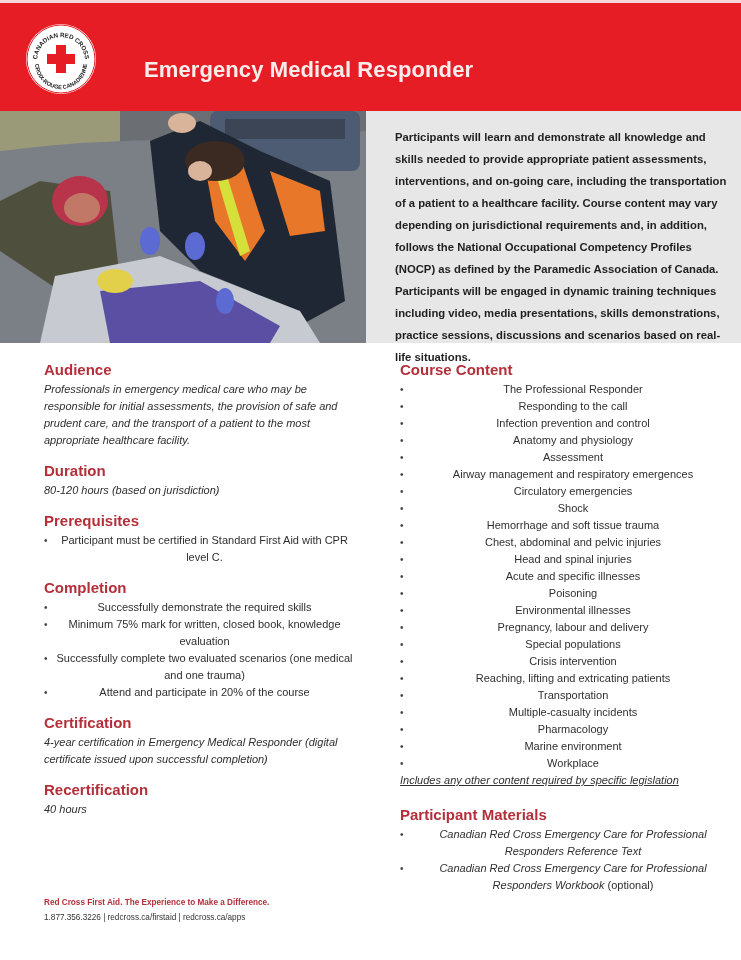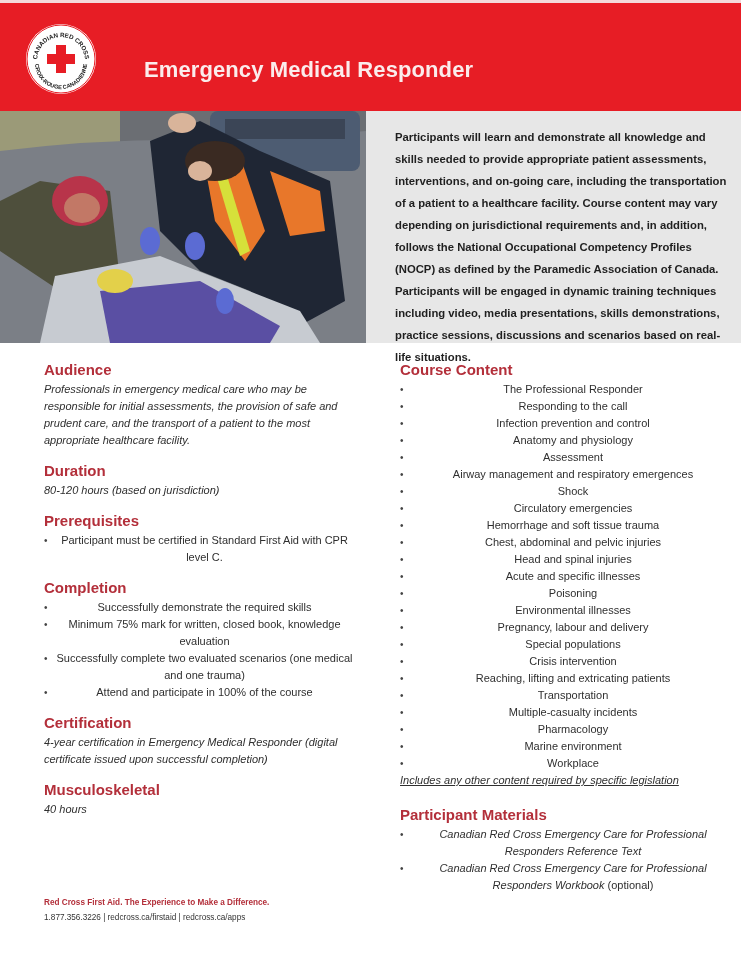--- a/index.html
+++ b/index.html
@@ -119,45 +119,45 @@
     <ul class="bullets">
       <li>Participant must be certified in Standard First Aid with CPR level C.</li>
     </ul>
   </div>
   <div class="section">
     <h2>Completion</h2>
     <ul class="bullets">
       <li>Successfully demonstrate the required skills</li>
       <li>Minimum 75% mark for written, closed book, knowledge evaluation</li>
       <li>Successfully complete two evaluated scenarios (one medical and one trauma)</li>
-      <li>Attend and participate in 100% of the course</li>
+      <li>Attend and participate in 20% of the course</li>
     </ul>
   </div>
   <div class="section">
     <h2>Certification</h2>
     <p class="para">4-year certification in Emergency Medical Responder (digital certificate issued upon successful completion)</p>
   </div>
   <div class="section">
-    <h2>Musculoskeletal</h2>
+    <h2>Recertification</h2>
     <p class="para">40 hours</p>
   </div>
 </div>
 
 <div class="col-right">
   <div class="section">
     <h2>Course Content</h2>
     <ul class="bullets" id="course-list">
         <li>The Professional Responder</li>
         <li>Responding to the call</li>
         <li>Infection prevention and control</li>
         <li>Anatomy and physiology</li>
         <li>Assessment</li>
         <li>Airway management and respiratory emergences</li>
+        <li>Circulatory emergencies</li>
         <li>Shock</li>
-        <li>Circulatory emergencies</li>
         <li>Hemorrhage and soft tissue trauma</li>
         <li>Chest, abdominal and pelvic injuries</li>
         <li>Head and spinal injuries</li>
         <li>Acute and specific illnesses</li>
         <li>Poisoning</li>
         <li>Environmental illnesses</li>
         <li>Pregnancy, labour and delivery</li>
         <li>Special populations</li>
         <li>Crisis intervention</li>
         <li>Reaching, lifting and extricating patients</li>

